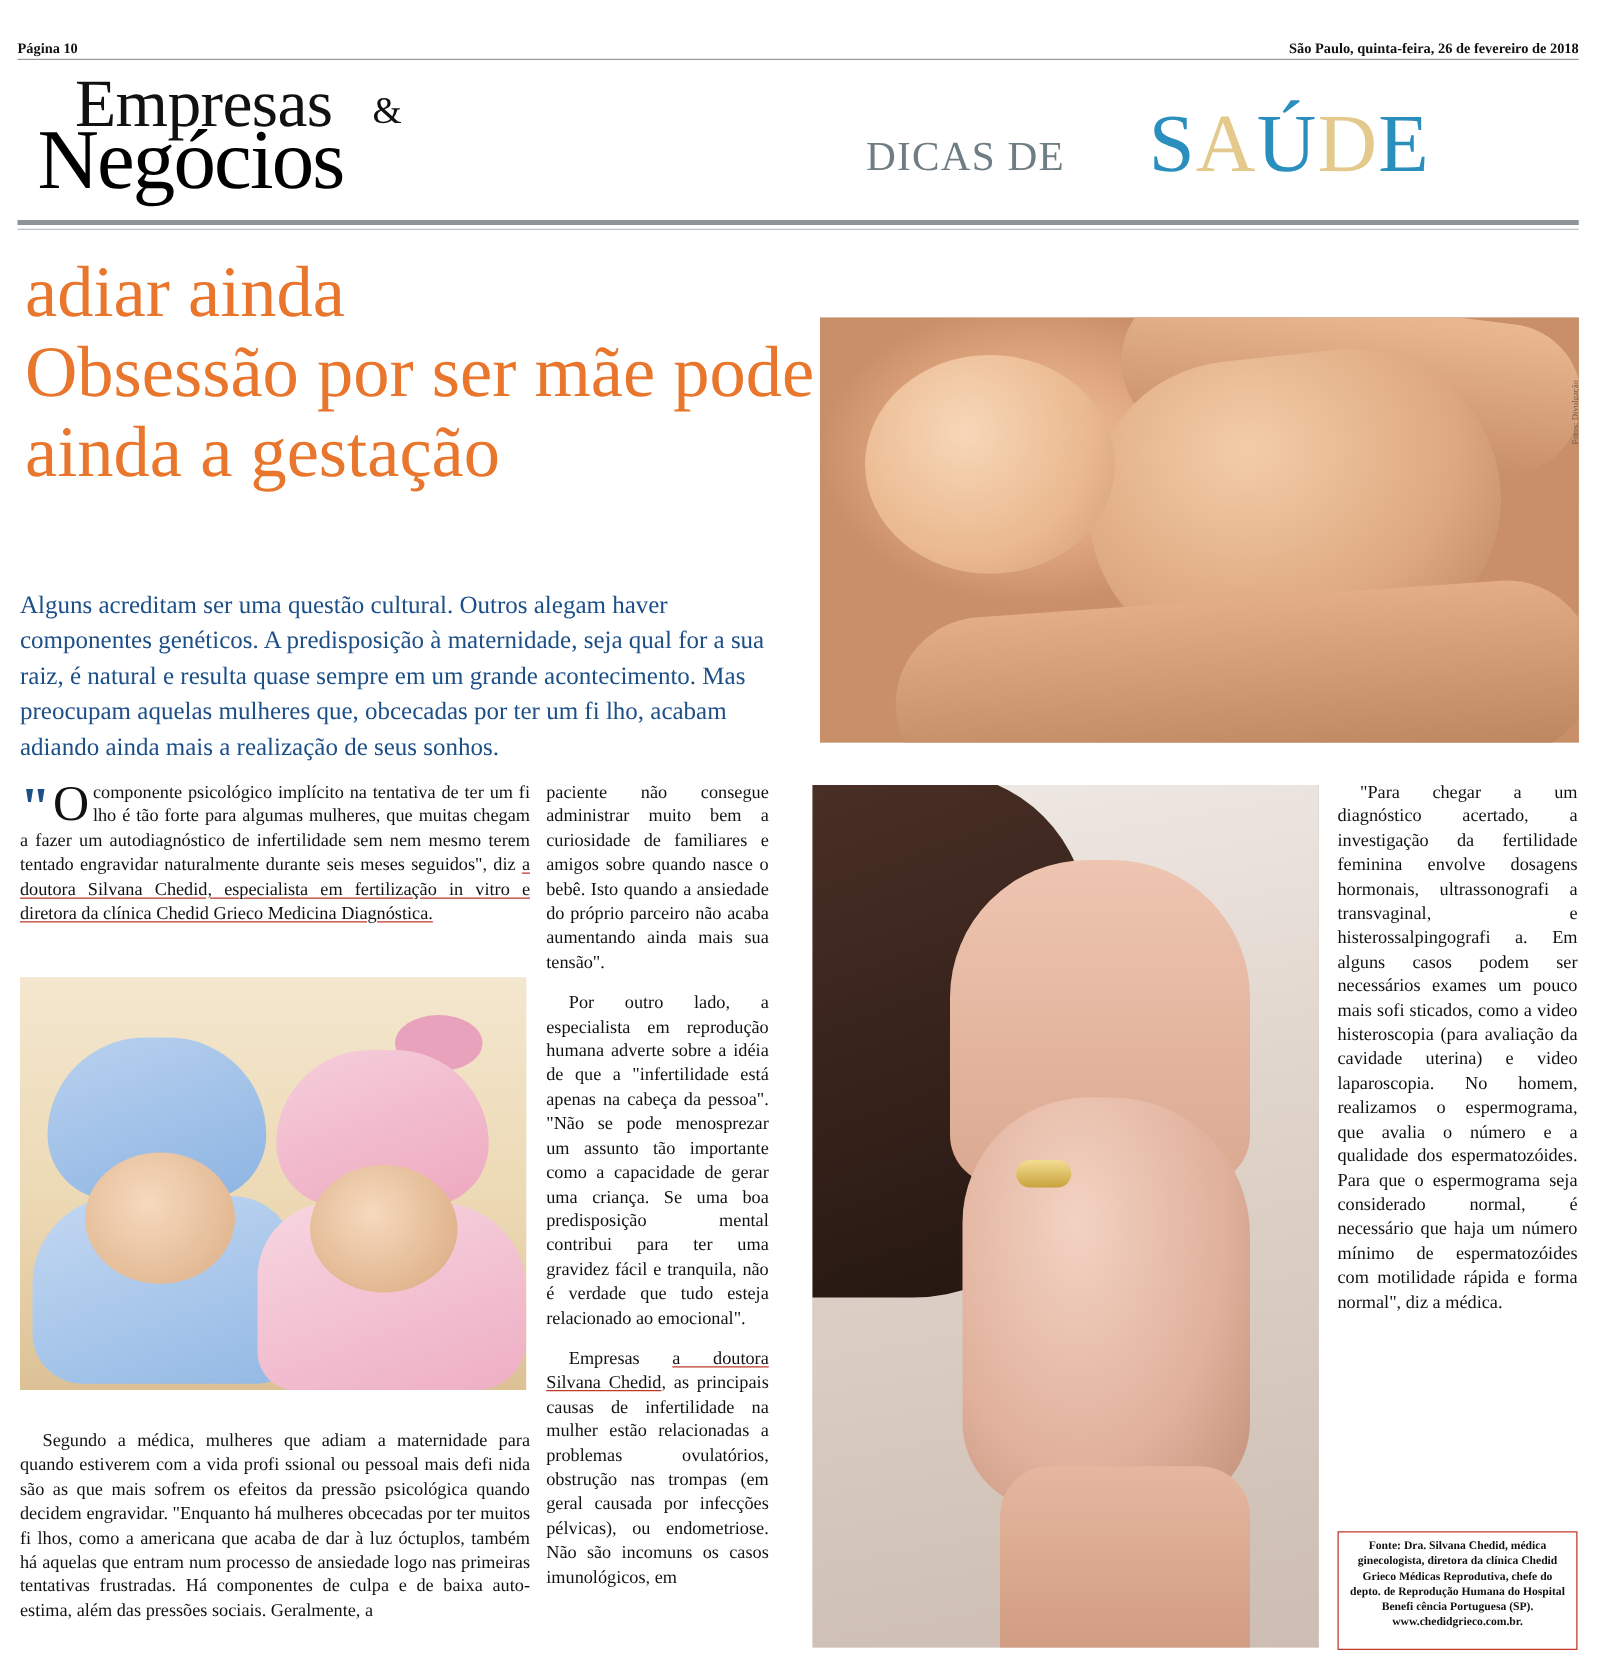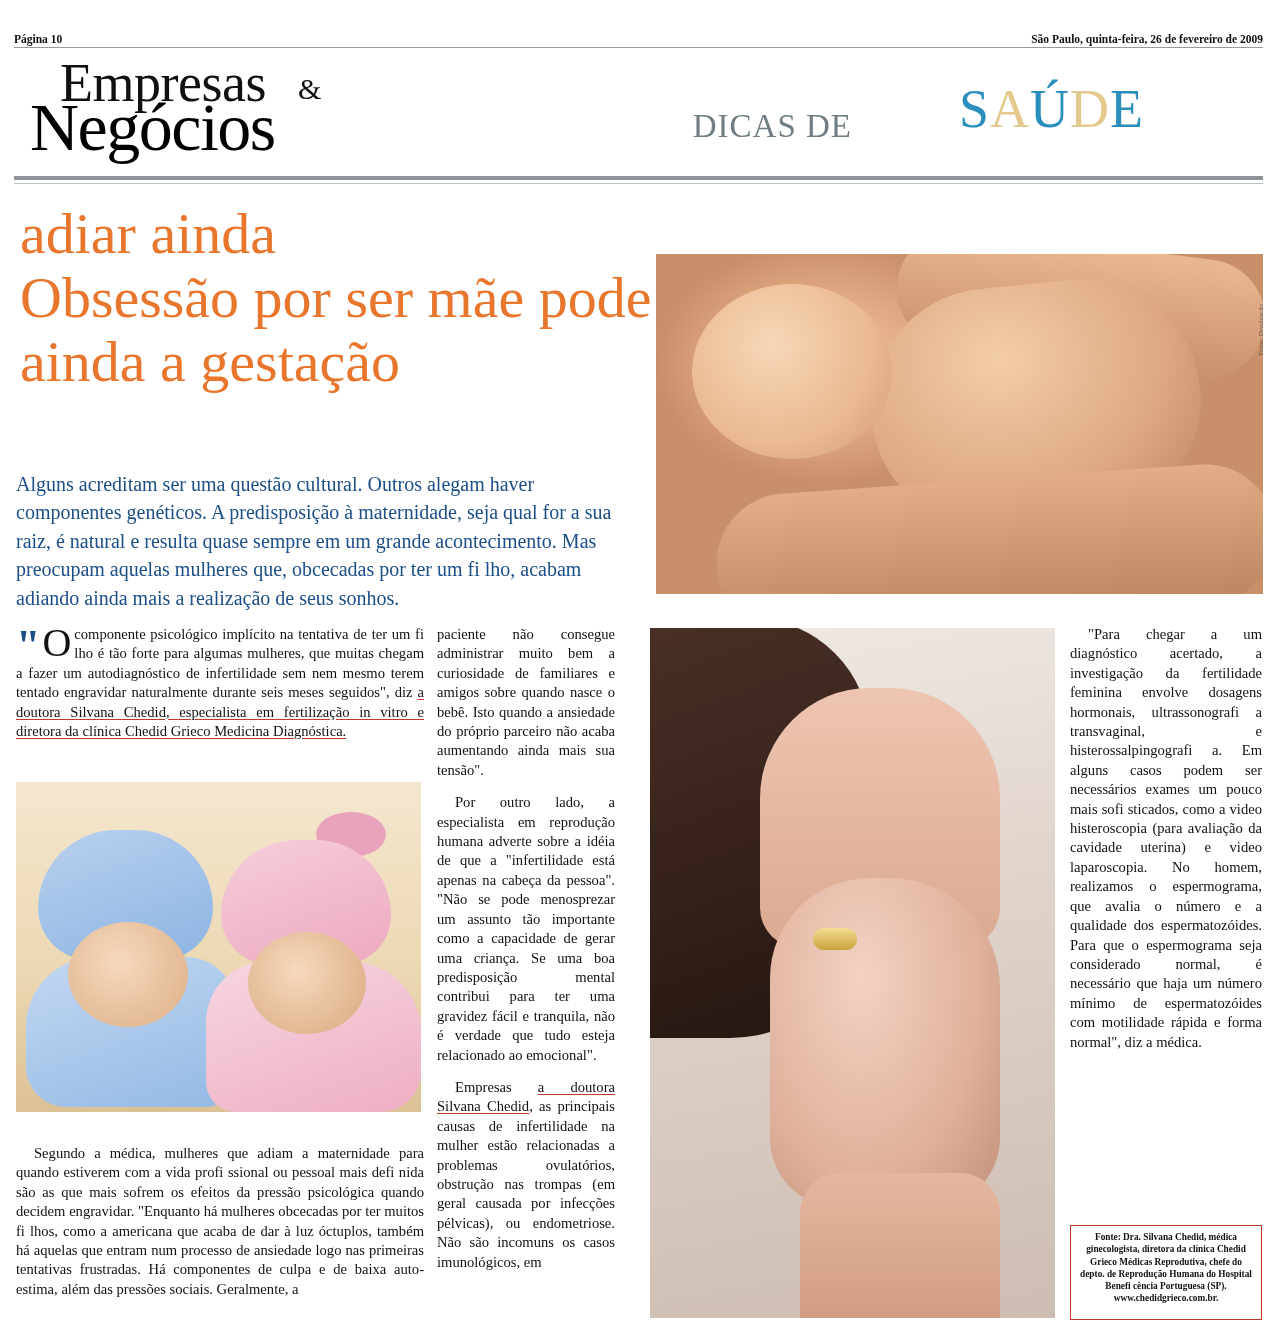--- a/index.html
+++ b/index.html
@@ -47,21 +47,21 @@
   }
 
   .dicas{
     position:absolute;right:300px;top:108px;
     font-family:"Liberation Serif",serif;
     font-size:33px;color:#6f7d84;letter-spacing:1px;
   }
   .saude{
     position:absolute;right:8px;top:78px;
     font-family:"Liberation Serif",serif;
-    font-size:54px;letter-spacing:1px;
+    font-size:66px;letter-spacing:1px;
   }
   .saude .s1{color:#2b8fbe;}
   .saude .s2{color:#e3c98b;}
   .saude .s3{color:#2b8fbe;}
   .saude .s4{color:#e3c98b;}
   .saude .s5{color:#2b8fbe;}
 
   .rule-thick{
     position:absolute;left:14px;top:176px;width:1249px;height:4px;background:#8c9499;
   }
@@ -224,21 +224,21 @@
     background:linear-gradient(180deg,#e5b79f,#cf9a80);border-radius:40px 40px 0 0;
   }
 </style>
 </head>
 <body>
 
 <div class="page">
 
   <div class="topbar">
     <div class="page-num">Página 10</div>
-    <div class="dateline">São Paulo, quinta-feira, 26 de fevereiro de 2009</div>
+    <div class="dateline">São Paulo, quinta-feira, 26 de fevereiro de 2018</div>
   </div>
   <div class="topline"></div>
 
   <div class="masthead">
     <div class="mh-empresas">Empresas</div>
     <div class="mh-amp">&amp;</div>
     <div class="mh-negocios">Negócios</div>
   </div>
 
   <div class="dicas">DICAS DE</div>

